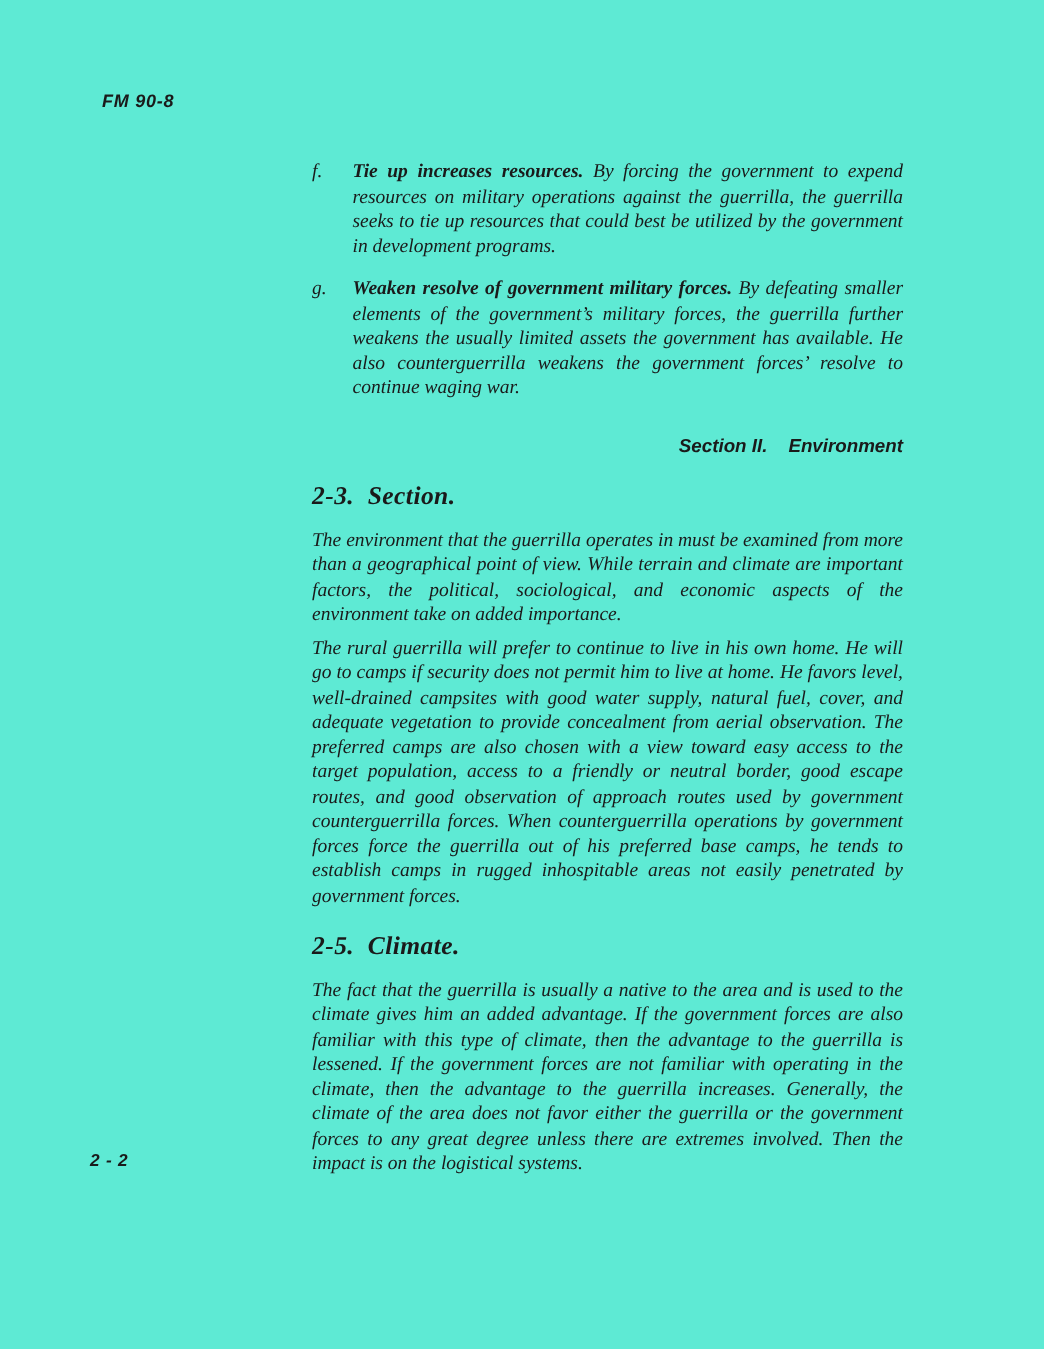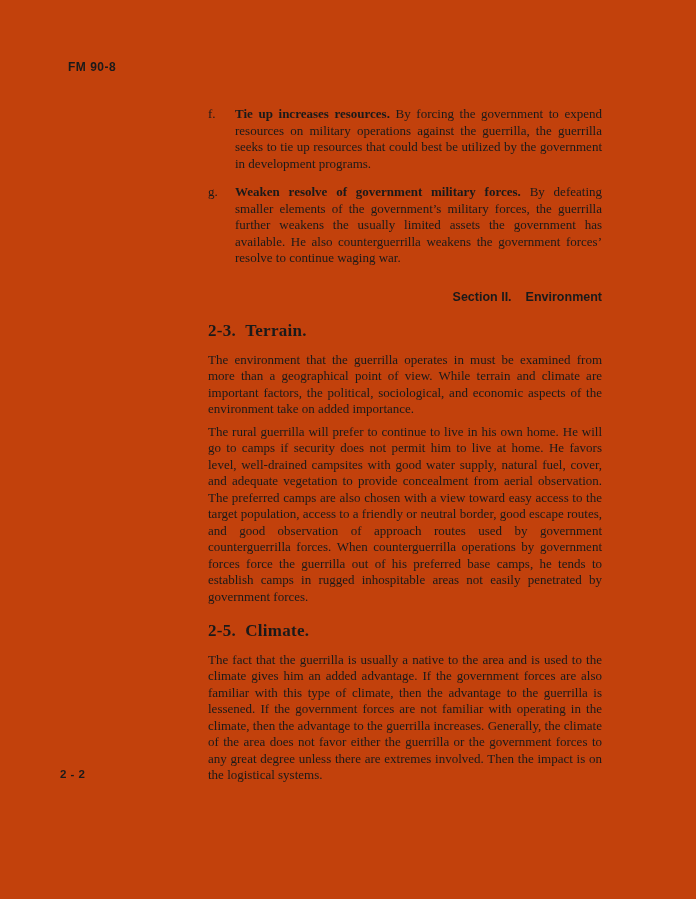--- a/index.html
+++ b/index.html
@@ -5,23 +5,24 @@
   html, body { margin: 0; padding: 0; }
   body {
     background: #e8e8e8;
     font-family: "Liberation Serif", serif;
   }
   .page {
     position: relative;
     width: 696px;
     height: 899px;
     margin: 0 auto;
-    background: #c2410c;
+    background: #5eead4;
     color: #1a1a1a;
     overflow: hidden;
+    font-style: italic;
   }
   .doc-header {
     position: absolute;
     top: 60px;
     left: 68px;
     font-family: "Liberation Sans", sans-serif;
     font-weight: bold;
     font-size: 12px;
     letter-spacing: 0.5px;
   }
@@ -113,21 +114,21 @@
         <span class="lead-bold">Weaken resolve of government military forces.</span>
         <span>By defeating smaller elements of the government’s military forces, the guerrilla further weakens the usually limited assets the government has available. He also counterguerrilla weakens the government forces’ resolve to continue waging war.</span>
       </div>
     </div>
 
     <div class="section-heading">
       <span>Section II.</span><span class="gap"></span><span>Environment</span>
     </div>
 
     <div class="num-heading">
-      <span>2-3.</span><span class="gap"></span><span>Terrain.</span>
+      <span>2-3.</span><span class="gap"></span><span>Section.</span>
     </div>
     <div class="body-text section-body">The environment that the guerrilla operates in must be examined from more than a geographical point of view. While terrain and climate are important factors, the political, sociological, and economic aspects of the environment take on added importance.</div>
 
     <div class="body-text section-body">The rural guerrilla will prefer to continue to live in his own home. He will go to camps if security does not permit him to live at home. He favors level, well-drained campsites with good water supply, natural fuel, cover, and adequate vegetation to provide concealment from aerial observation. The preferred camps are also chosen with a view toward easy access to the target population, access to a friendly or neutral border, good escape routes, and good observation of approach routes used by government counterguerrilla forces. When counterguerrilla operations by government forces force the guerrilla out of his preferred base camps, he tends to establish camps in rugged inhospitable areas not easily penetrated by government forces.</div>
 
     <div class="num-heading">
       <span>2-5.</span><span class="gap"></span><span>Climate.</span>
     </div>
     <div class="body-text section-body">The fact that the guerrilla is usually a native to the area and is used to the climate gives him an added advantage. If the government forces are also familiar with this type of climate, then the advantage to the guerrilla is lessened. If the government forces are not familiar with operating in the climate, then the advantage to the guerrilla increases. Generally, the climate of the area does not favor either the guerrilla or the government forces to any great degree unless there are extremes involved. Then the impact is on the logistical systems.</div>
 

